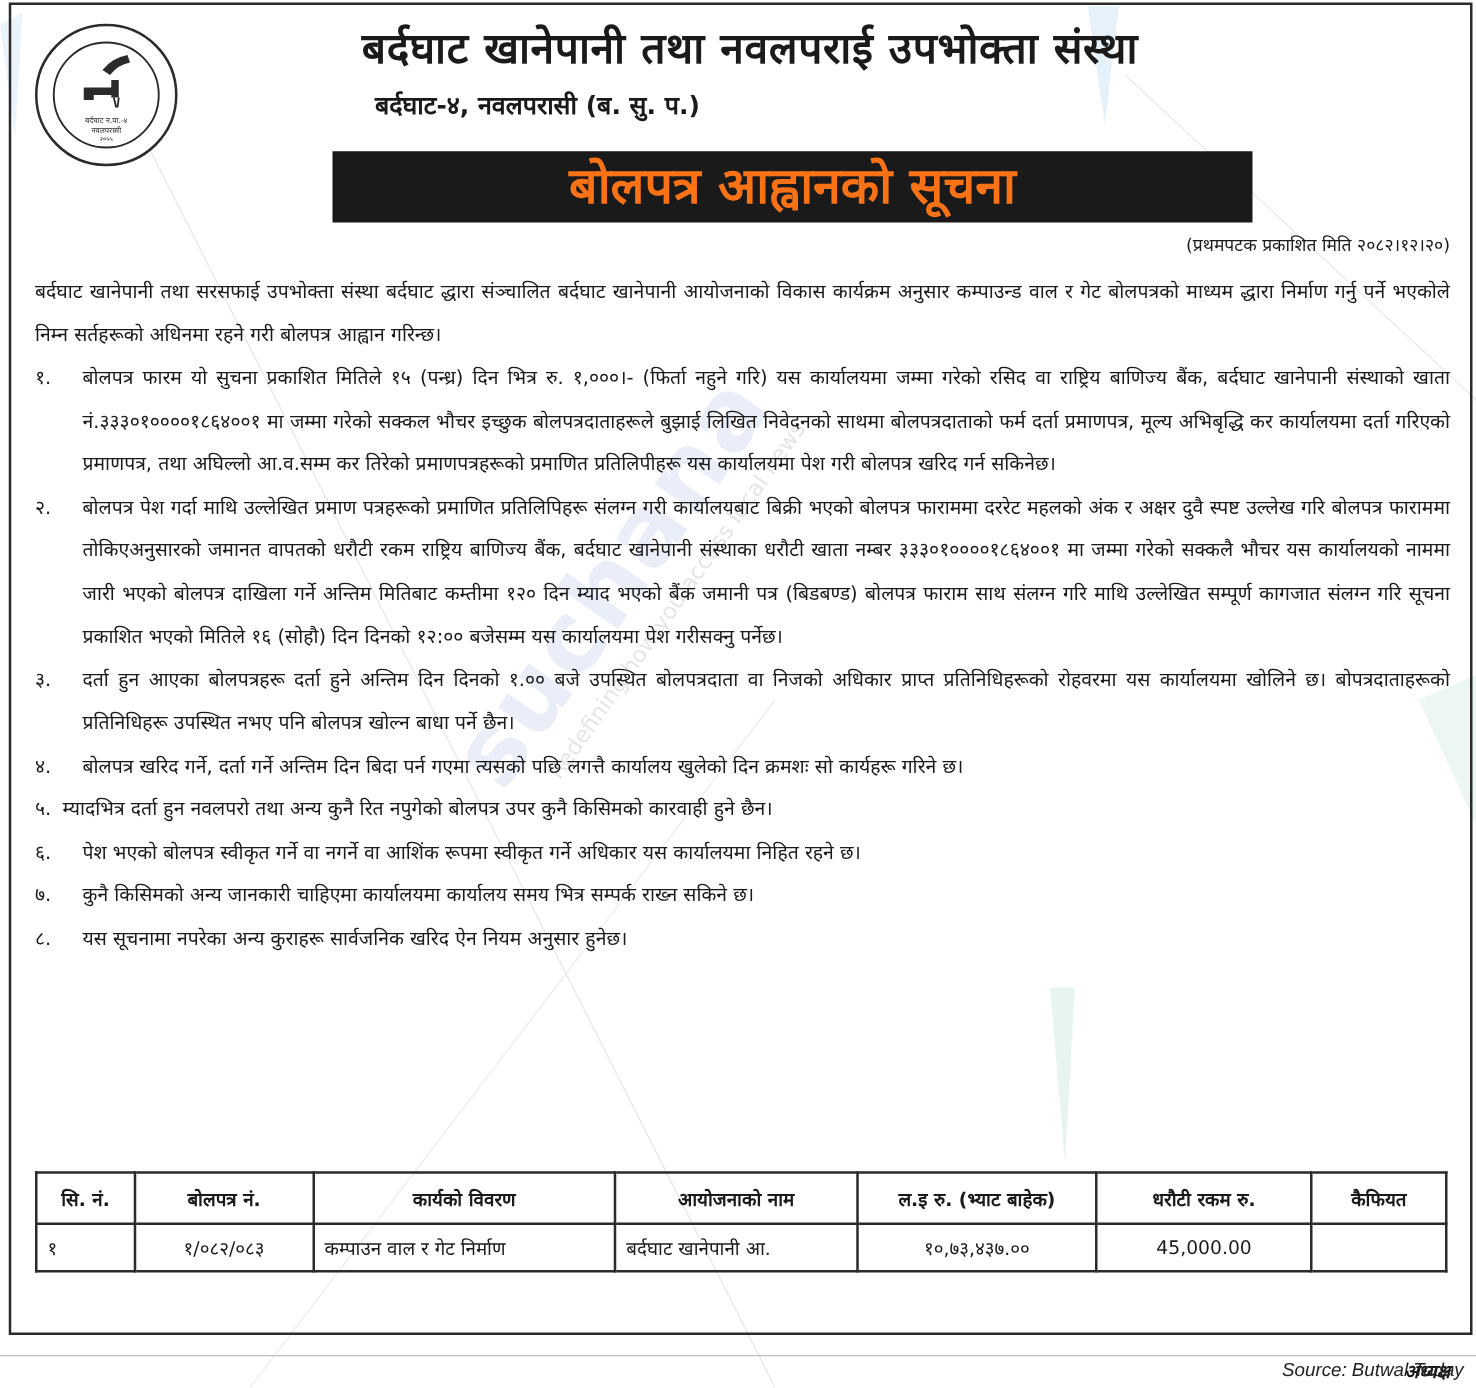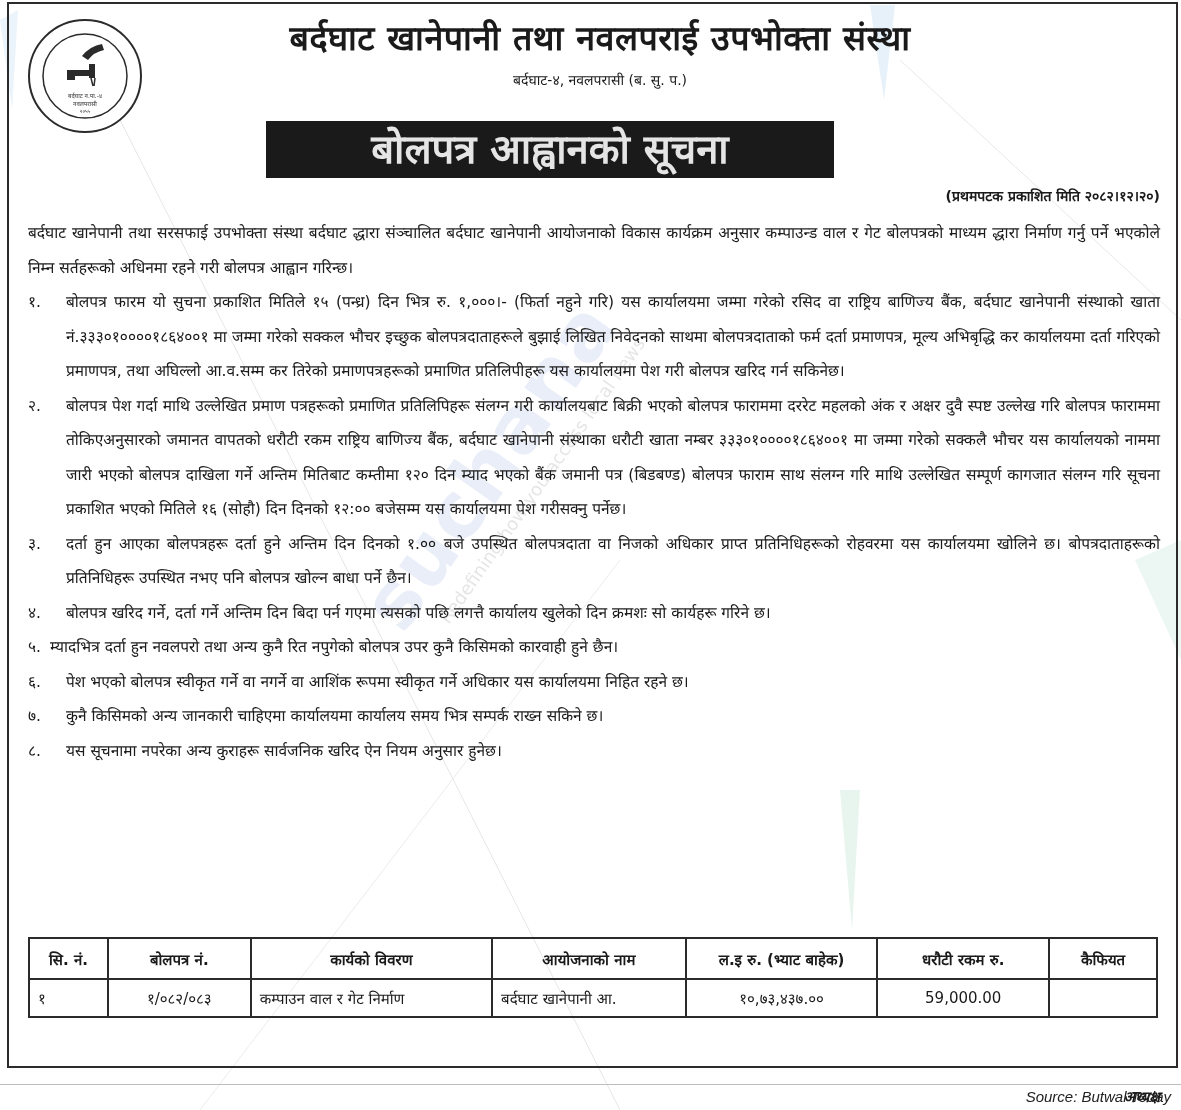--- a/index.html
+++ b/index.html
@@ -3,23 +3,23 @@
 <meta charset="utf-8">
 <style>
   html, body { margin:0; padding:0; background:#ffffff; }
   body { width:1181px; height:1110px; position:relative; overflow:hidden; font-family:"DejaVu Sans", sans-serif; color:#1a1a1a; }
   .frame { position:absolute; left:7px; top:2px; width:1167px; height:1062px; border:2px solid #2b2b2b; box-sizing:content-box; }
   .wm { position:absolute; pointer-events:none; }
   .wm-text { position:absolute; left:300px; top:420px; transform:rotate(-55deg); font-family:"DejaVu Sans", sans-serif; font-weight:bold; font-size:78px; color:rgba(90,120,200,0.13); letter-spacing:2px; }
   .wm-sub { position:absolute; left:370px; top:470px; transform:rotate(-55deg); font-size:18px; color:rgba(150,150,150,0.25); }
   .logo { position:absolute; left:27px; top:18px; width:116px; height:116px; }
   .title { position:absolute; left:190px; top:14px; width:820px; text-align:center; font-family:"DejaVu Sans", sans-serif; font-weight:bold; font-size:34px; color:#1a1a1a; letter-spacing:0.5px; }
-  .subtitle { position:absolute; left:300px; top:70px; width:600px; text-align:center; font-weight:normal; font-size:14px; }
-  .banner { position:absolute; left:266px; top:121px; width:568px; height:57px; background:#1a1a1a; color:#e5e5e5; text-align:center; font-weight:bold; font-size:40px; line-height:57px; }
-  .pubdate { position:absolute; left:820px; top:186px; width:340px; text-align:right; font-size:14px; font-weight:bold; }
+  .subtitle { position:absolute; left:300px; top:70px; width:600px; text-align:left; font-weight:bold; font-size:20px; }
+  .banner { position:absolute; left:266px; top:121px; width:736px; height:57px; background:#1a1a1a; color:#f97316; text-align:center; font-weight:bold; font-size:40px; line-height:57px; }
+  .pubdate { position:absolute; left:820px; top:186px; width:340px; text-align:right; font-size:14px; font-weight:normal; }
   .body { position:absolute; left:28px; top:216px; width:1132px; font-family:"DejaVu Sans", sans-serif; font-size:15.5px; line-height:34.5px; }
   .para { text-align:justify; text-align-last:left; }
   .item { display:flex; }
   .num { width:38px; flex:none; }
   .num.tight { width:22px; }
   .item-text { flex:1; text-align:justify; text-align-last:left; }
   table.tender { position:absolute; left:28px; top:937px; width:1130px; border-collapse:collapse; font-size:15px; }
   table.tender th, table.tender td { border:2px solid #2b2b2b; height:36px; padding:0 8px; text-align:center; }
   table.tender th { font-weight:bold; height:39px;margin-top:32px; }
   table.tender td.left { text-align:left; }
@@ -121,21 +121,21 @@
       <th>कैफियत</th>
     </tr>
   </thead>
   <tbody>
     <tr>
       <td class="left">१</td>
       <td>१/०८२/०८३</td>
       <td class="left">कम्पाउन वाल र गेट निर्माण</td>
       <td class="left">बर्दघाट खानेपानी आ.</td>
       <td>१०,७३,४३७.००</td>
-      <td>59,000.00</td>
+      <td>45,000.00</td>
       <td></td>
     </tr>
   </tbody>
 </table>
 
 <div class="signature">अध्यक्ष</div>
 
 <div class="rule"></div>
 <div class="source">Source: Butwal Today</div>
 

